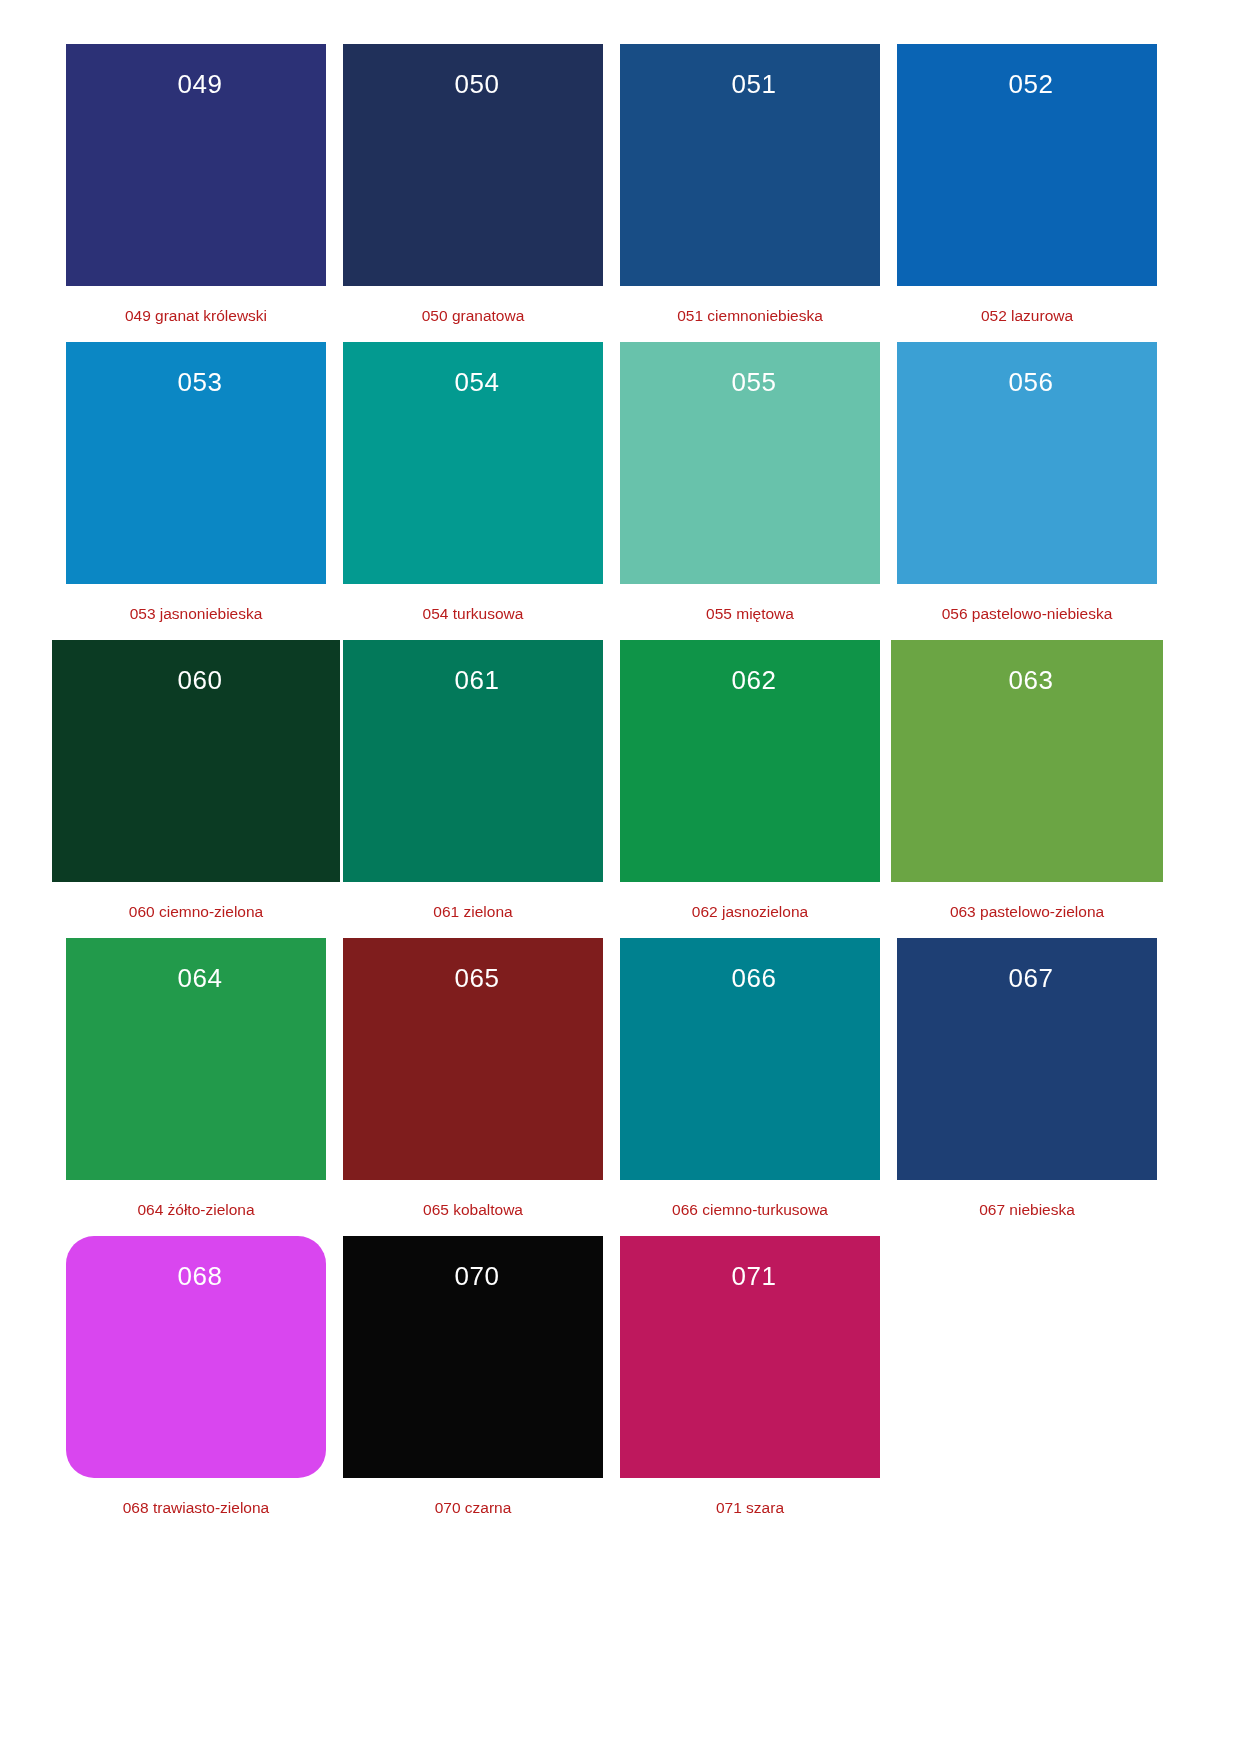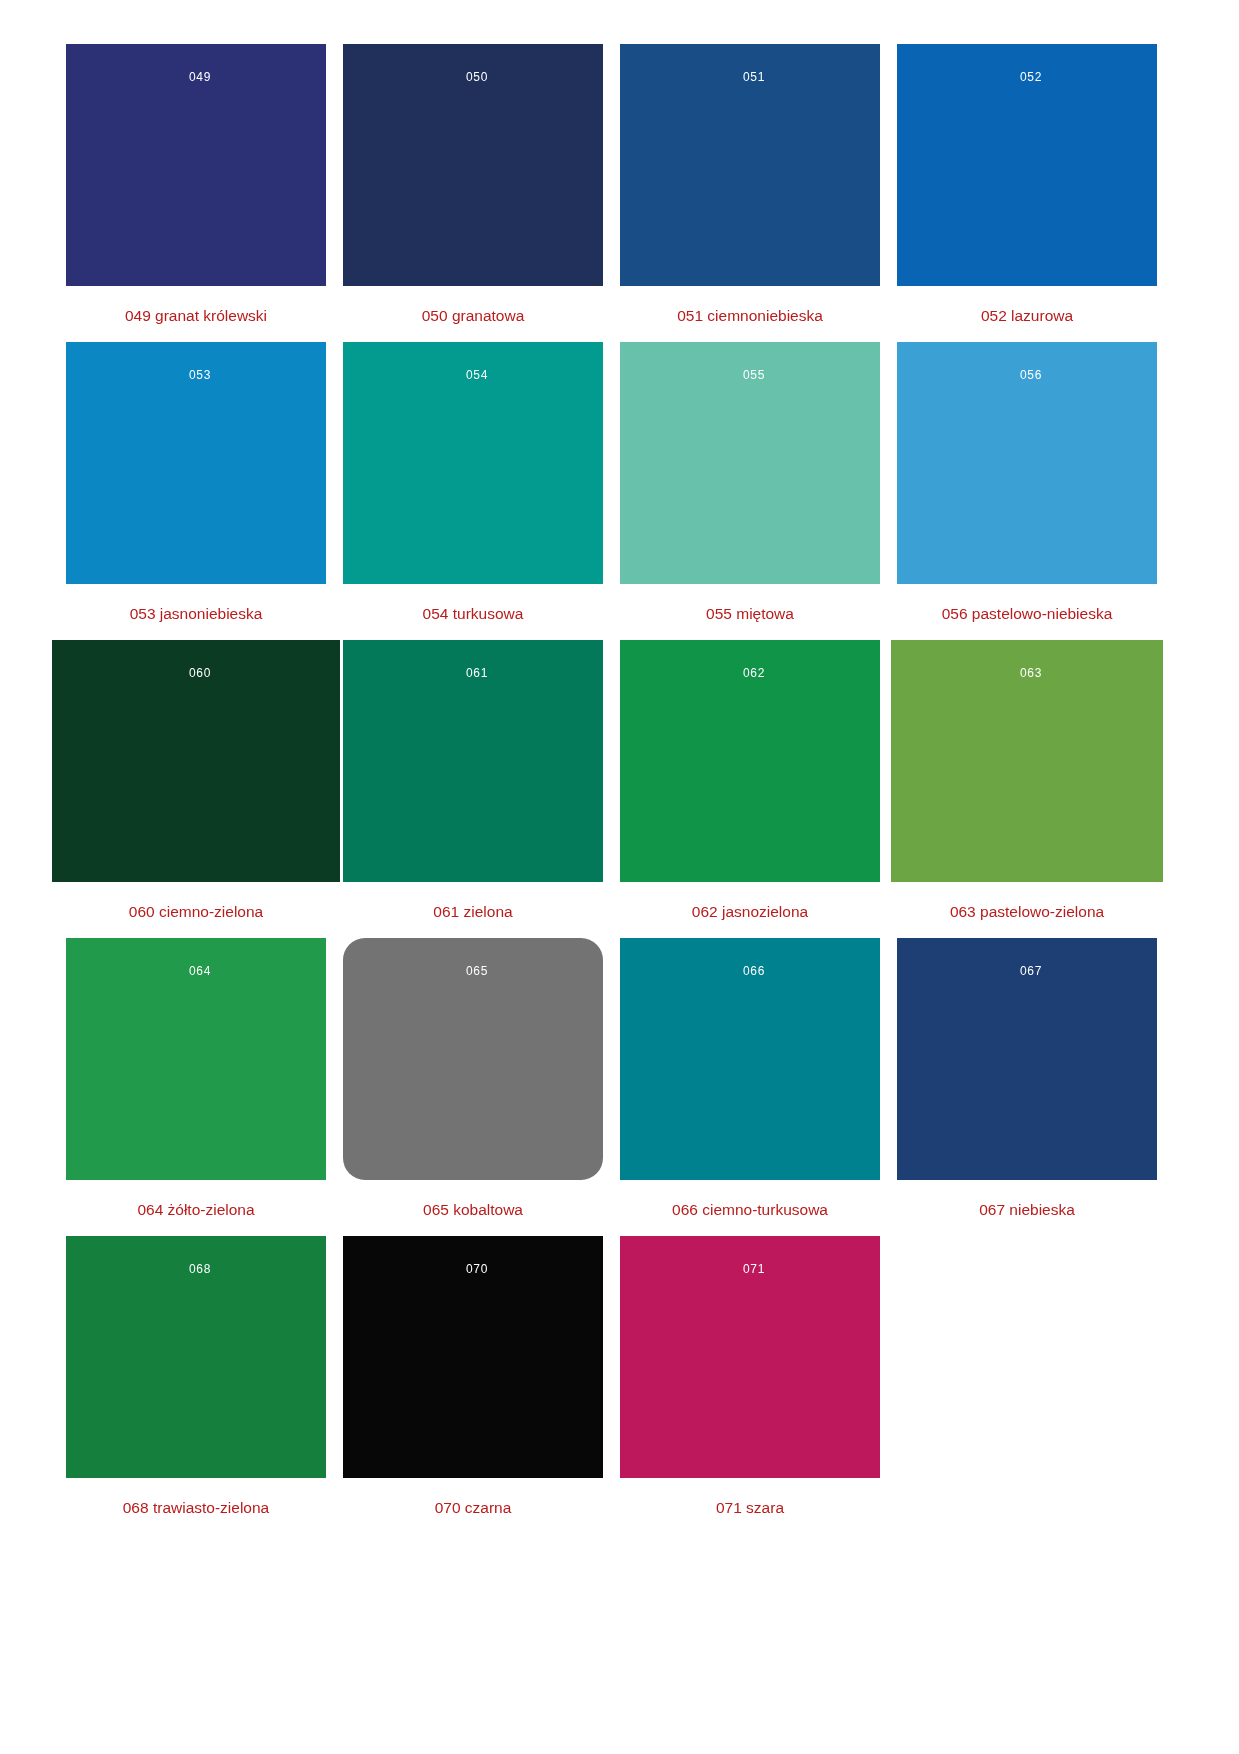--- a/index.html
+++ b/index.html
@@ -48,21 +48,21 @@
     display: block;
     flex: 0 0 auto;
   }
 
   .swatch-number {
     position: absolute;
     top: 27px;
     left: 8px;
     right: 0;
     text-align: center;
-    font-size: 12px;
+    font-size: 26px;
     font-weight: 400;
     letter-spacing: 0.6px;
     color: #ffffff;
     line-height: 1;
     user-select: none;
   }
 
   .swatch-caption {
     margin-top: 21px;
     font-size: 15.5px;
@@ -150,39 +150,39 @@
         </div>
         <div class="swatch-caption">063 pastelowo-zielona</div>
       </div>
       <div class="swatch-cell">
         <div class="swatch-chip" style="background-color: rgb(34, 154, 75);">
           <div class="swatch-number">064</div>
         </div>
         <div class="swatch-caption">064 żółto-zielona</div>
       </div>
       <div class="swatch-cell">
-        <div class="swatch-chip" style="background-color: #737373; border-radius: 22px;">
+        <div class="swatch-chip" style="background-color: #7f1d1d;">
           <div class="swatch-number">065</div>
         </div>
         <div class="swatch-caption">065 kobaltowa</div>
       </div>
       <div class="swatch-cell">
         <div class="swatch-chip" style="background-color: rgb(0, 129, 143);">
           <div class="swatch-number">066</div>
         </div>
         <div class="swatch-caption">066 ciemno-turkusowa</div>
       </div>
       <div class="swatch-cell">
         <div class="swatch-chip" style="background-color: rgb(30, 63, 116);">
           <div class="swatch-number">067</div>
         </div>
         <div class="swatch-caption">067 niebieska</div>
       </div>
       <div class="swatch-cell">
-        <div class="swatch-chip" style="background-color: #15803d;">
+        <div class="swatch-chip" style="background-color: #d946ef; border-radius: 28px;">
           <div class="swatch-number">068</div>
         </div>
         <div class="swatch-caption">068 trawiasto-zielona</div>
       </div>
       <div class="swatch-cell">
         <div class="swatch-chip" style="background-color: rgb(7, 7, 7);">
           <div class="swatch-number">070</div>
         </div>
         <div class="swatch-caption">070 czarna</div>
       </div>

